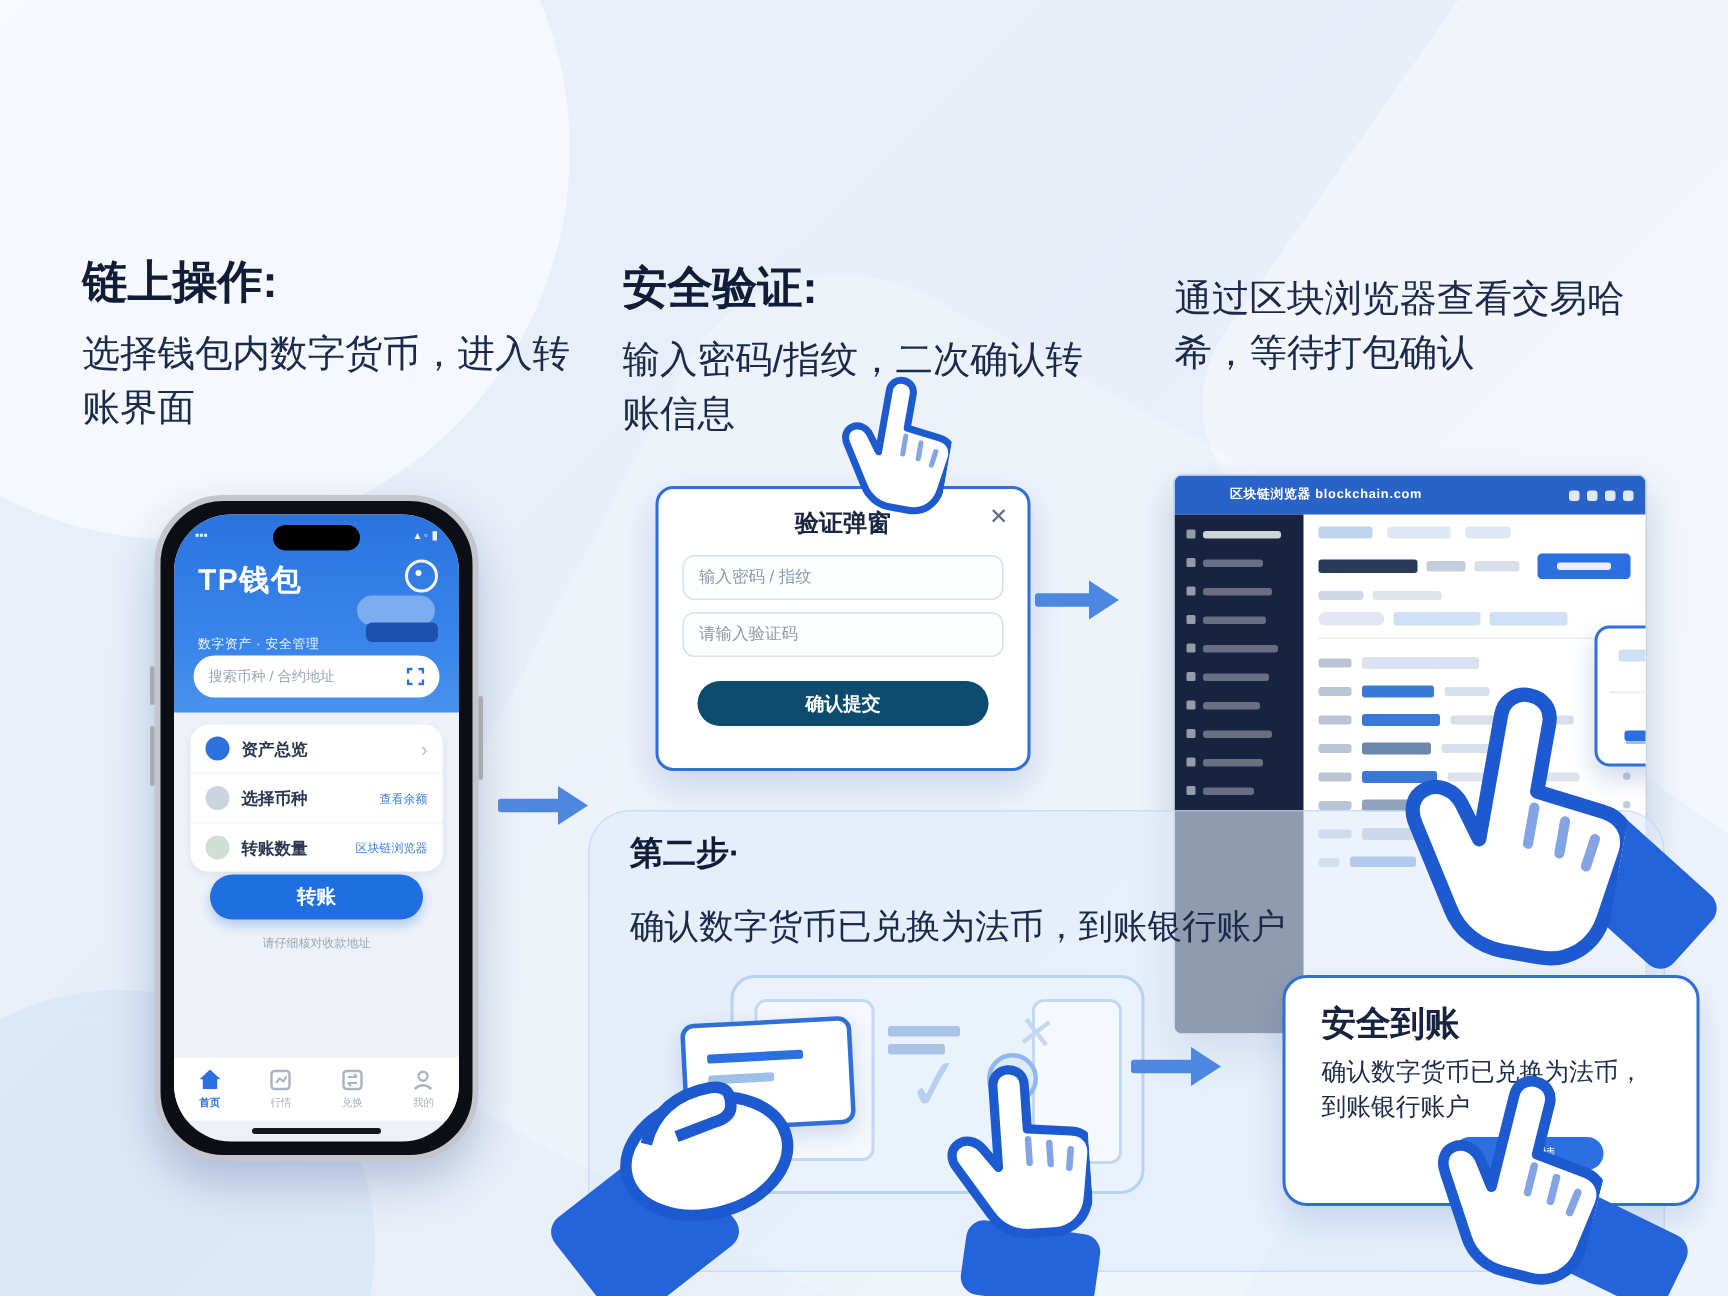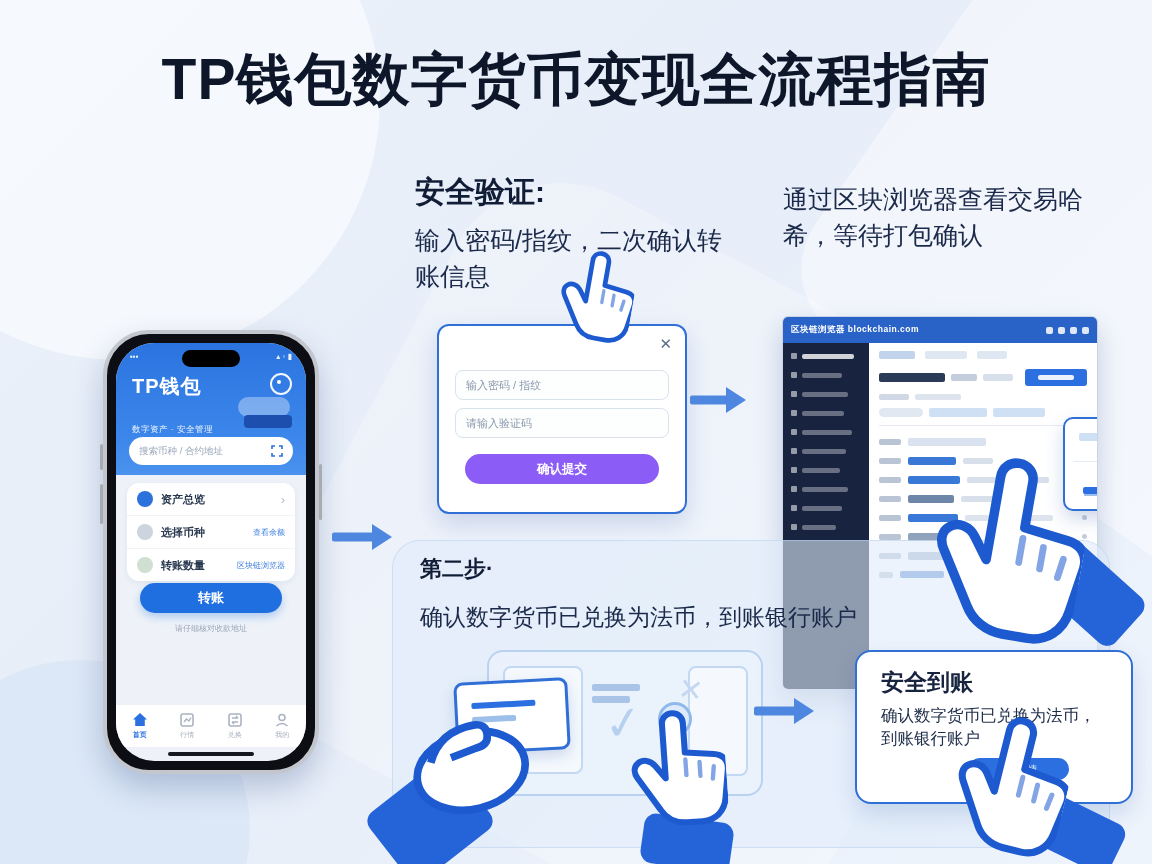--- a/index.html
+++ b/index.html
@@ -71,29 +71,29 @@
   
   .vdialog{position:absolute;left:437px;top:324px;width:246px;height:186px;background:#fff;border:2.5px solid #2f6fd6;
     border-radius:12px;box-shadow:0 10px 24px rgba(40,80,160,.18);}
   .vd-title{position:absolute;left:0;right:0;top:13px;text-align:center;font-size:16px;font-weight:800;color:#1b2740;}
   .vd-close{position:absolute;right:13px;top:9px;font-size:15px;color:#5a6b85;cursor:default;}
   .vd-input{position:absolute;left:16px;right:16px;height:30px;border:1.5px solid #d9e1ec;border-radius:8px;
     font-size:11px;color:#60708a;padding:0 10px;box-sizing:border-box;background:#fdfefe;font-family:inherit;}
   .vd-input::placeholder{color:#8b99ad;}
   .vd-i1{top:44px;}
   .vd-i2{top:82px;}
-  .vd-btn{position:absolute;left:26px;right:26px;top:128px;height:30px;background:#8b5cf6;border-radius:15px;border:none;
+  .vd-btn{position:absolute;left:26px;right:26px;top:128px;height:30px;background:#0c4a6e;border-radius:15px;border:none;
     color:#fff;font-size:12.5px;font-weight:700;display:flex;align-items:center;justify-content:center;}
 
   
   .explorer{position:absolute;left:782px;top:316px;width:314px;height:372px;background:#fff;border-radius:6px;
     border:1px solid #c9d5e6;box-shadow:0 12px 26px rgba(30,60,120,.22);overflow:hidden;}
   .ex-top{position:absolute;left:0;right:0;top:0;height:26px;background:#2a63c8;display:flex;align-items:center;
     padding:0 8px;box-sizing:border-box;}
-  .ex-logo{color:#fff;font-size:8.5px;font-weight:800;letter-spacing:.5px;flex:1;}
+  .ex-logo{color:#fff;font-size:8.5px;font-weight:800;letter-spacing:.5px;flex:1;margin-left:29px;}
   .ex-topicons{display:flex;gap:5px;}
   .ex-topicons i{display:block;width:7px;height:7px;background:rgba(255,255,255,.85);border-radius:2px;}
   .ex-body{position:absolute;left:0;right:0;top:26px;bottom:0;display:flex;}
   .ex-side{width:86px;background:#17233f;padding:10px 8px;box-sizing:border-box;}
   .ex-sitem{display:flex;align-items:center;gap:5px;margin-bottom:13px;}
   .ex-sitem i{width:6px;height:6px;background:rgba(255,255,255,.55);border-radius:1px;flex:none;}
   .ex-sitem b{height:5px;background:rgba(255,255,255,.35);border-radius:2px;display:block;}
   .ex-sitem.first b{background:rgba(255,255,255,.8);}
   .ex-main{flex:1;padding:8px 10px;box-sizing:border-box;position:relative;}
   .ex-tabs{display:flex;gap:10px;align-items:center;margin-bottom:10px;}
@@ -164,22 +164,25 @@
     </symbol>
   </defs>
 </svg>
 
 <div class="canvas">
   <div class="decor d1"></div>
   <div class="decor d2"></div>
   <div class="decor d3"></div>
   <div class="decor d4"></div>
 
-  <div class="title">TP钱包数字货币变现全流程指南</div>
-
+
+  <div class="step-block sb1">
+    <h2>链上操作:</h2>
+    <p>选择钱包内数字货币，进入转账界面</p>
+  </div>
   <div class="step-block sb2">
     <h2>安全验证:</h2>
     <p>输入密码/指纹，二次确认转账信息</p>
   </div>
   <div class="step-block sb3">
     <p>通过区块浏览器查看交易哈希，等待打包确认</p>
   </div>
 
   <div class="phone">
     <div class="side-btn sb-l1"></div>
@@ -250,20 +253,21 @@
               <path d="M2.5 14 Q8 9 13.5 14" fill="none" stroke="#aab3c0" stroke-width="1.6"></path>
             </svg>
           <span class="nav-lbl">我的</span>
         </div>
       </div>
       <div class="p-homebar"></div>
     </div>
   </div>
 
   <div class="vdialog">
+    <div class="vd-title">验证弹窗</div>
     <div class="vd-close">✕</div>
     <input class="vd-input vd-i1" type="text" placeholder="输入密码 / 指纹" style="">
     <input class="vd-input vd-i2" type="text" placeholder="请输入验证码" style="">
     <div class="vd-btn">确认提交</div>
   </div>
   <svg class="hand" style="left:560px;top:248px;width:74px;height:94px;transform:rotate(10deg);">
       <use href="#hand-point"></use>
     </svg>
 
   <div class="arrow" style="left:690px;top:386px;width:56px;height:28px;">

